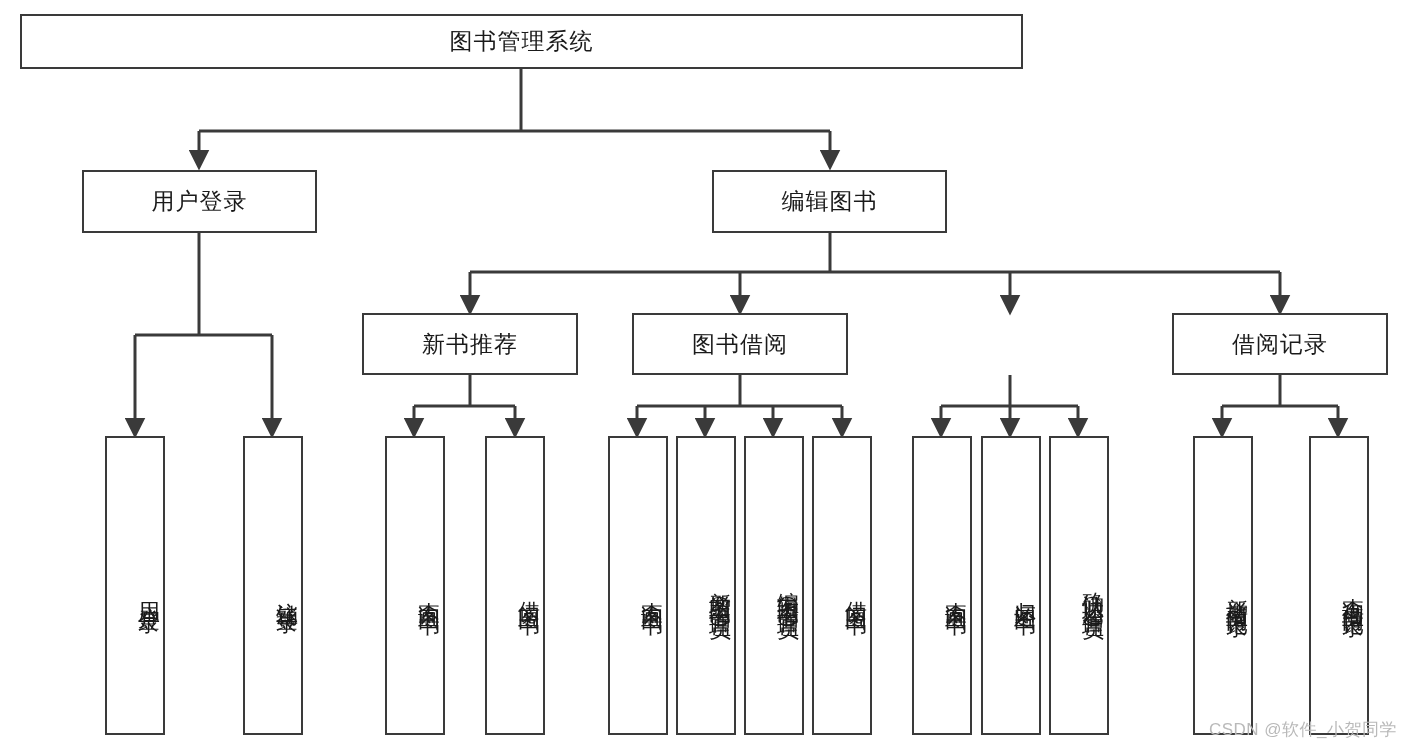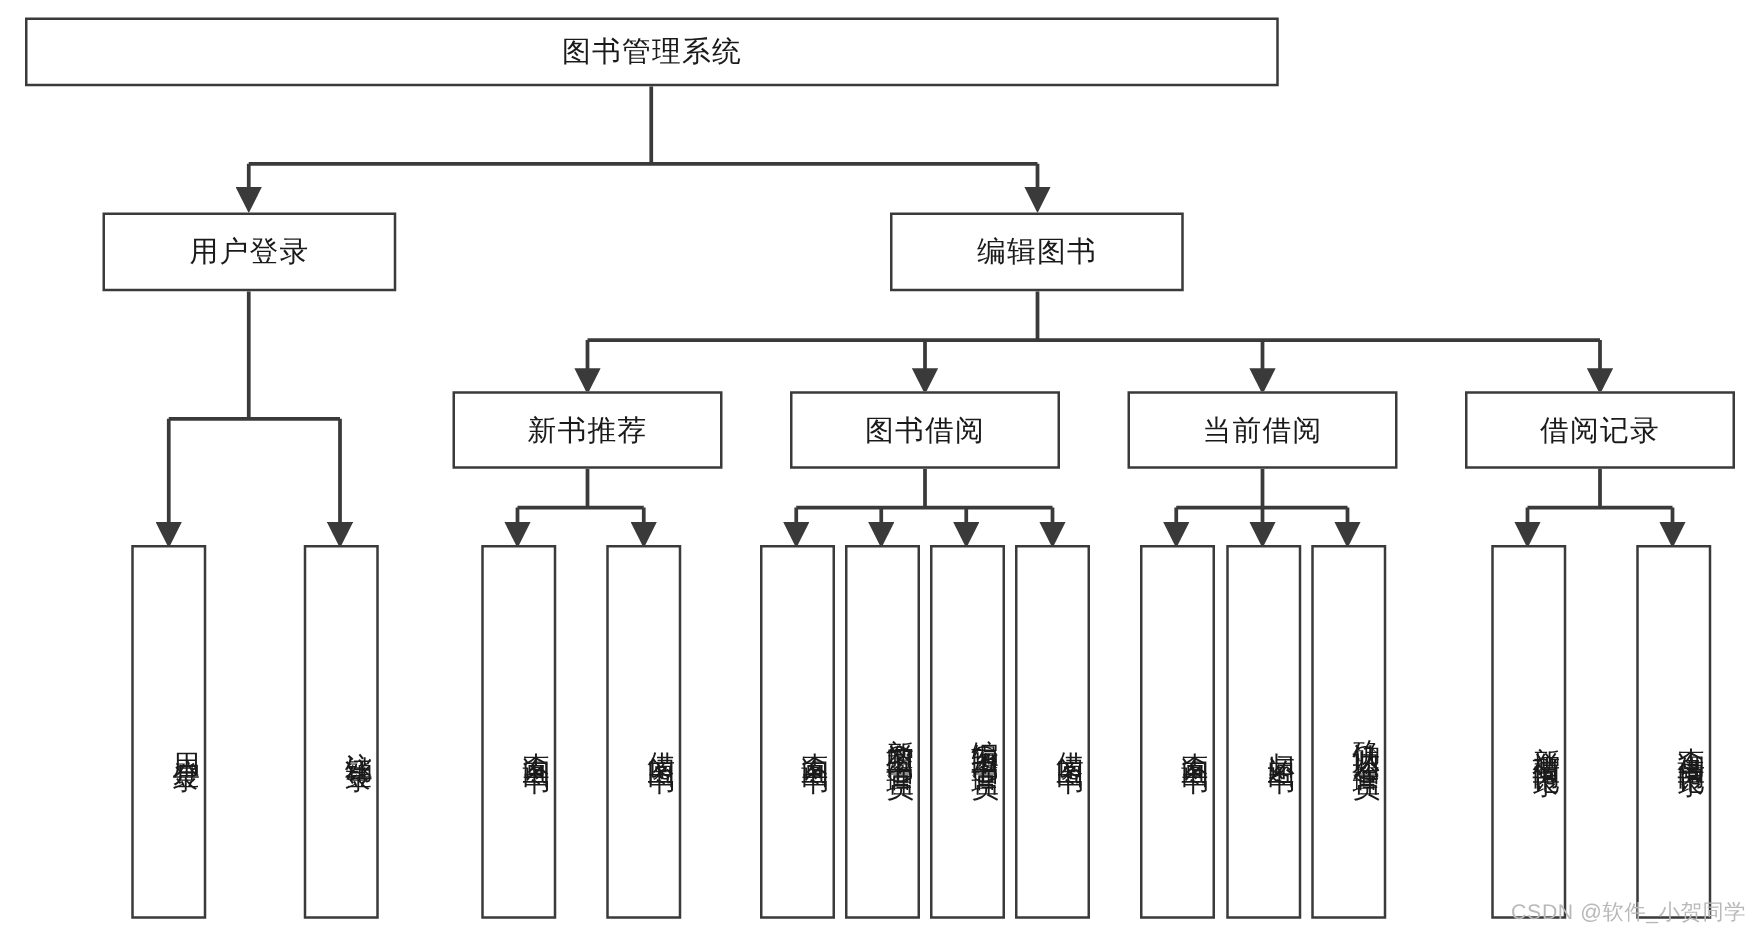--- a/index.html
+++ b/index.html
@@ -113,21 +113,20 @@
     </g>
   </svg>
 
   <div class="node h root" style="left:20px;top:14px;width:1003px;height:55px;">图书管理系统</div>
 
   <div class="node h" style="left:82px;top:170px;width:235px;height:63px;">用户登录</div>
   <div class="node h" style="left:712px;top:170px;width:235px;height:63px;">编辑图书</div>
 
   <div class="node h" style="left:362px;top:313px;width:216px;height:62px;">新书推荐</div>
   <div class="node h" style="left:632px;top:313px;width:216px;height:62px;">图书借阅</div>
-  <div class="node h" style="left:902px;top:313px;width:216px;height:62px;">当前借阅</div>
   <div class="node h" style="left:1172px;top:313px;width:216px;height:62px;">借阅记录</div>
 
   <div class="node v" style="left:105px;top:436px;width:60px;height:299px;">用户登录</div>
   <div class="node v" style="left:243px;top:436px;width:60px;height:299px;">注销登录</div>
 
   <div class="node v" style="left:385px;top:436px;width:60px;height:299px;">查询图书</div>
   <div class="node v" style="left:485px;top:436px;width:60px;height:299px;">借阅图书</div>
 
   <div class="node v" style="left:608px;top:436px;width:60px;height:299px;">查询图书</div>
   <div class="node v" style="left:676px;top:436px;width:60px;height:299px;">新增图书（管理员）</div>

